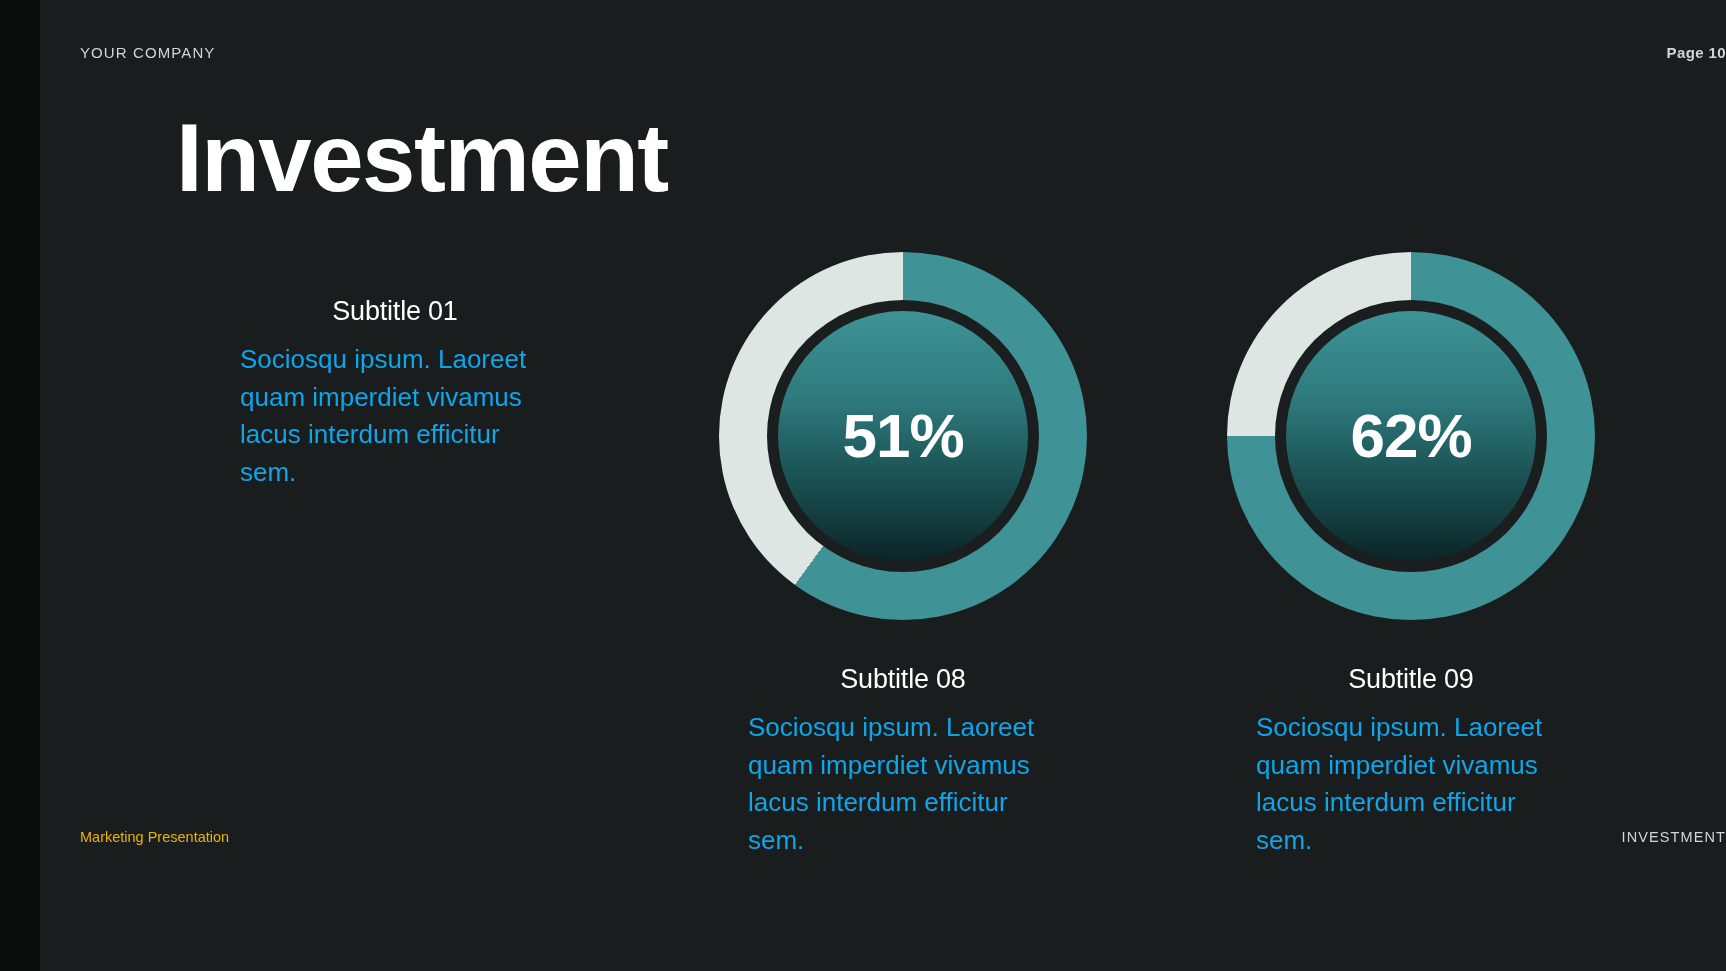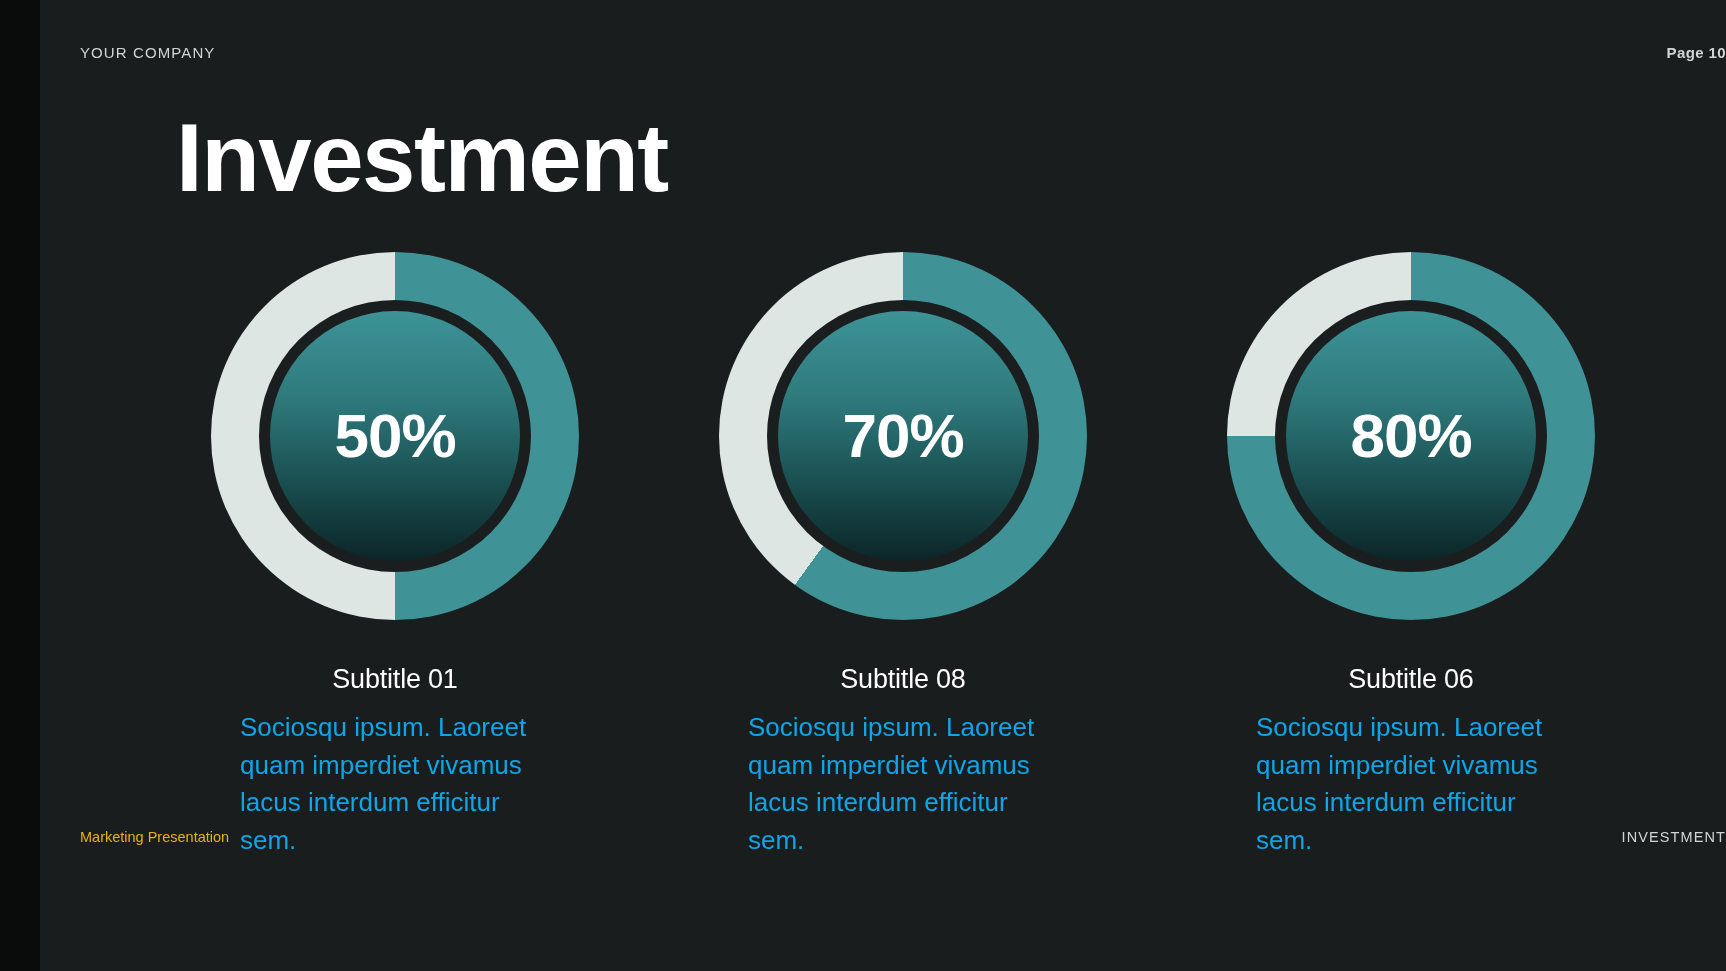--- a/index.html
+++ b/index.html
@@ -148,52 +148,45 @@
 <div class="slide">
 
   <div class="hdr-company">YOUR COMPANY</div>
   <div class="hdr-page">Page 10</div>
 
   <div class="title">Investment</div>
 
   <div class="cols">
 
     <div class="col">
-      <div class="donut-wrap">
-        <div class="donut-ring" style="background: conic-gradient(rgb(63, 146, 149) 0deg, rgb(63, 146, 149) 180deg, rgb(221, 230, 227) 180deg, rgb(221, 230, 227) 360deg);"></div>
-        <div class="donut-gap"></div>
-        <div class="donut-core" style="background: linear-gradient(rgb(61, 147, 150) 0%, rgb(47, 123, 126) 34%, rgb(27, 82, 84) 66%, rgb(12, 37, 39) 100%);">
-          <span class="donut-pct">50%</span>
-        </div>
-      </div>
       <div class="sub-title">Subtitle 01</div>
       <div class="sub-body">Sociosqu ipsum. Laoreet quam imperdiet vivamus lacus interdum efficitur sem.</div>
     </div>
 
     <div class="col">
       <div class="donut-wrap">
         <div class="donut-ring" style="background: conic-gradient(rgb(63, 146, 149) 0deg, rgb(63, 146, 149) 216deg, rgb(221, 230, 227) 216deg, rgb(221, 230, 227) 360deg);"></div>
         <div class="donut-gap"></div>
         <div class="donut-core" style="background: linear-gradient(rgb(61, 147, 150) 0%, rgb(47, 123, 126) 34%, rgb(27, 82, 84) 66%, rgb(12, 37, 39) 100%);">
-          <span class="donut-pct">70%</span>
+          <span class="donut-pct">51%</span>
         </div>
       </div>
       <div class="sub-title">Subtitle 08</div>
       <div class="sub-body">Sociosqu ipsum. Laoreet quam imperdiet vivamus lacus interdum efficitur sem.</div>
     </div>
 
     <div class="col">
       <div class="donut-wrap">
         <div class="donut-ring" style="background: conic-gradient(rgb(63, 146, 149) 0deg, rgb(63, 146, 149) 270deg, rgb(221, 230, 227) 270deg, rgb(221, 230, 227) 360deg);"></div>
         <div class="donut-gap"></div>
         <div class="donut-core" style="background: linear-gradient(rgb(61, 147, 150) 0%, rgb(47, 123, 126) 34%, rgb(27, 82, 84) 66%, rgb(12, 37, 39) 100%);">
-          <span class="donut-pct">80%</span>
+          <span class="donut-pct">62%</span>
         </div>
       </div>
-      <div class="sub-title">Subtitle 06</div>
+      <div class="sub-title">Subtitle 09</div>
       <div class="sub-body">Sociosqu ipsum. Laoreet quam imperdiet vivamus lacus interdum efficitur sem.</div>
     </div>
 
   </div>
 
   <div class="ftr-left">Marketing Presentation</div>
   <div class="ftr-right">INVESTMENT</div>
 
 </div>
 

